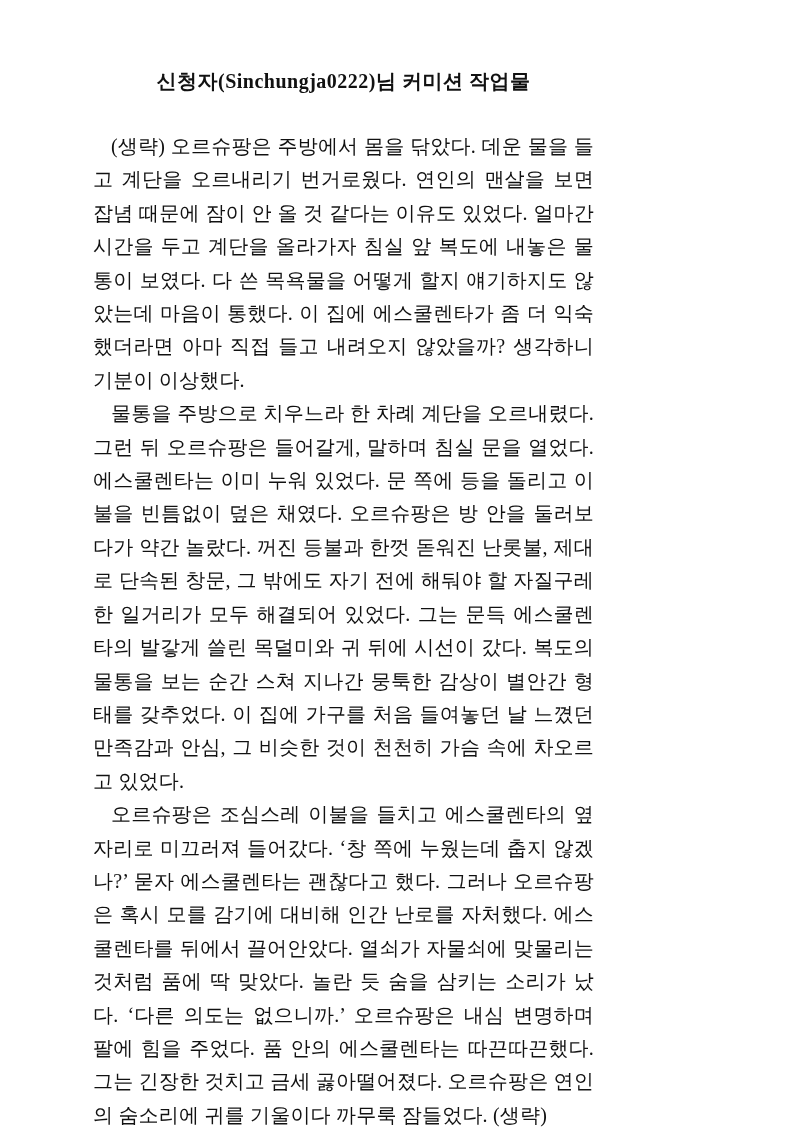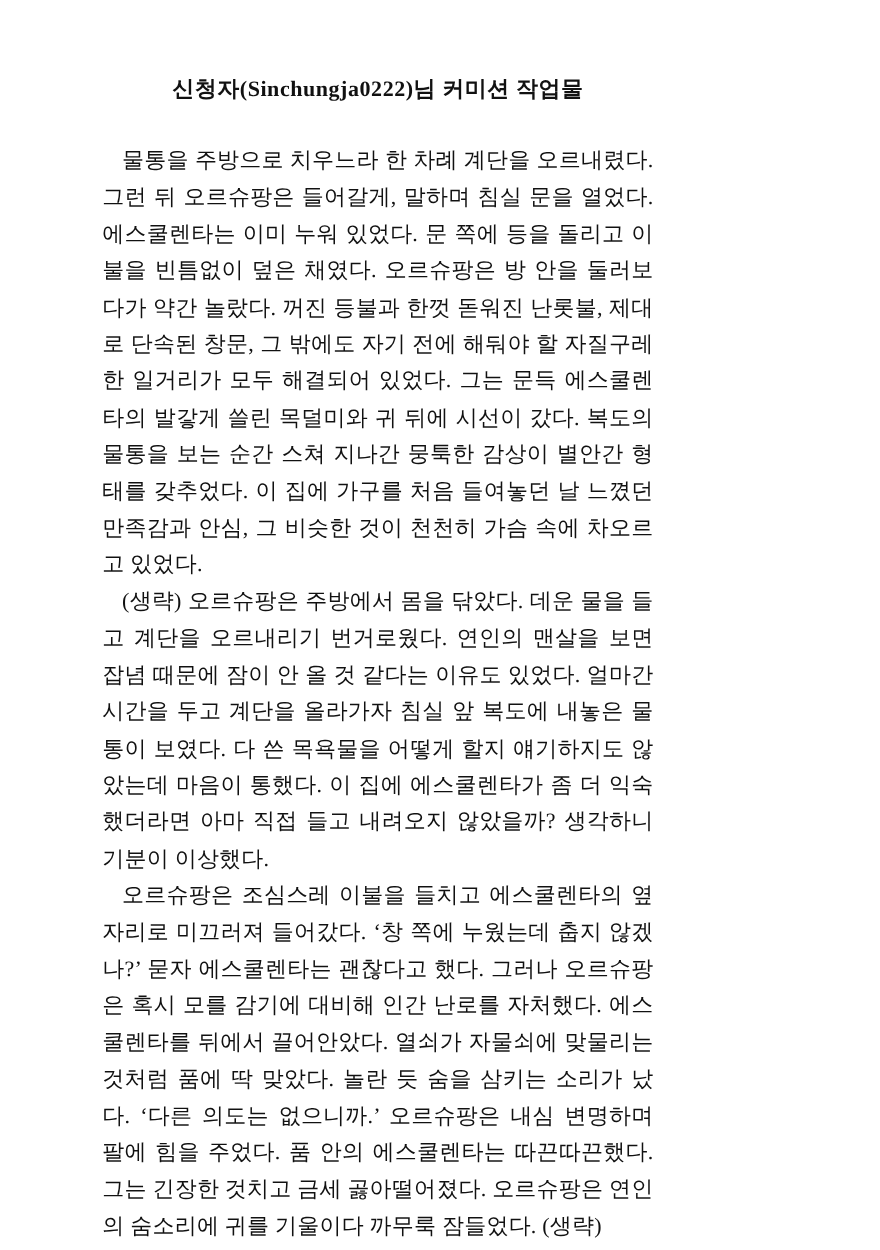--- a/index.html
+++ b/index.html
@@ -40,18 +40,18 @@
     letter-spacing: 0.2px;
   }
 </style>
 </head>
 <body>
 
 <div class="page">
   <div class="content">
     <h1 class="doc-title">신청자(Sinchungja0222)님 커미션 작업물</h1>
     <div class="doc-body">
+      <p>(생략) 오르슈팡은 주방에서 몸을 닦았다. 데운 물을 들고 계단을 오르내리기 번거로웠다. 연인의 맨살을 보면 잡념 때문에 잠이 안 올 것 같다는 이유도 있었다. 얼마간 시간을 두고 계단을 올라가자 침실 앞 복도에 내놓은 물통이 보였다. 다 쓴 목욕물을 어떻게 할지 얘기하지도 않았는데 마음이 통했다. 이 집에 에스쿨렌타가 좀 더 익숙했더라면 아마 직접 들고 내려오지 않았을까? 생각하니 기분이 이상했다.</p>
       <p>물통을 주방으로 치우느라 한 차례 계단을 오르내렸다. 그런 뒤 오르슈팡은 들어갈게, 말하며 침실 문을 열었다. 에스쿨렌타는 이미 누워 있었다. 문 쪽에 등을 돌리고 이불을 빈틈없이 덮은 채였다. 오르슈팡은 방 안을 둘러보다가 약간 놀랐다. 꺼진 등불과 한껏 돋워진 난롯불, 제대로 단속된 창문, 그 밖에도 자기 전에 해둬야 할 자질구레한 일거리가 모두 해결되어 있었다. 그는 문득 에스쿨렌타의 발갛게 쓸린 목덜미와 귀 뒤에 시선이 갔다. 복도의 물통을 보는 순간 스쳐 지나간 뭉툭한 감상이 별안간 형태를 갖추었다. 이 집에 가구를 처음 들여놓던 날 느꼈던 만족감과 안심, 그 비슷한 것이 천천히 가슴 속에 차오르고 있었다.</p>
-      <p>(생략) 오르슈팡은 주방에서 몸을 닦았다. 데운 물을 들고 계단을 오르내리기 번거로웠다. 연인의 맨살을 보면 잡념 때문에 잠이 안 올 것 같다는 이유도 있었다. 얼마간 시간을 두고 계단을 올라가자 침실 앞 복도에 내놓은 물통이 보였다. 다 쓴 목욕물을 어떻게 할지 얘기하지도 않았는데 마음이 통했다. 이 집에 에스쿨렌타가 좀 더 익숙했더라면 아마 직접 들고 내려오지 않았을까? 생각하니 기분이 이상했다.</p>
       <p>오르슈팡은 조심스레 이불을 들치고 에스쿨렌타의 옆자리로 미끄러져 들어갔다. ‘창 쪽에 누웠는데 춥지 않겠나?’ 묻자 에스쿨렌타는 괜찮다고 했다. 그러나 오르슈팡은 혹시 모를 감기에 대비해 인간 난로를 자처했다. 에스쿨렌타를 뒤에서 끌어안았다. 열쇠가 자물쇠에 맞물리는 것처럼 품에 딱 맞았다. 놀란 듯 숨을 삼키는 소리가 났다. ‘다른 의도는 없으니까.’ 오르슈팡은 내심 변명하며 팔에 힘을 주었다. 품 안의 에스쿨렌타는 따끈따끈했다. 그는 긴장한 것치고 금세 곯아떨어졌다. 오르슈팡은 연인의 숨소리에 귀를 기울이다 까무룩 잠들었다. (생략)</p>
     </div>
   </div>
 </div>
 
 </body></html>

